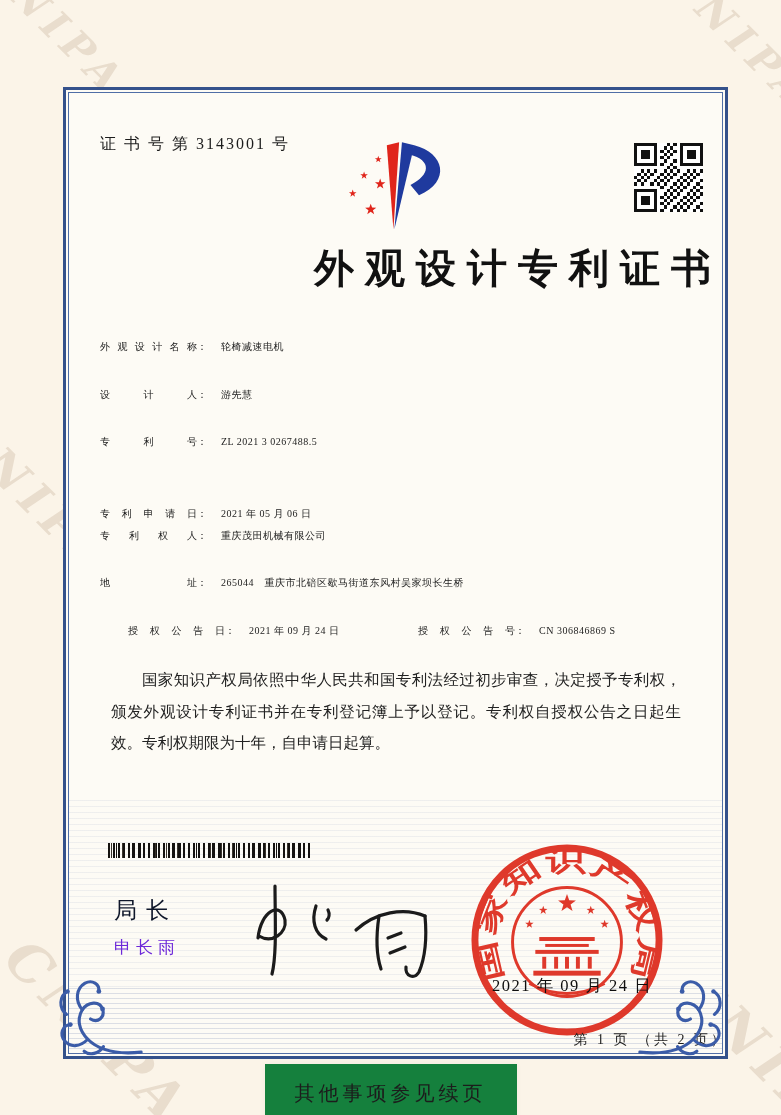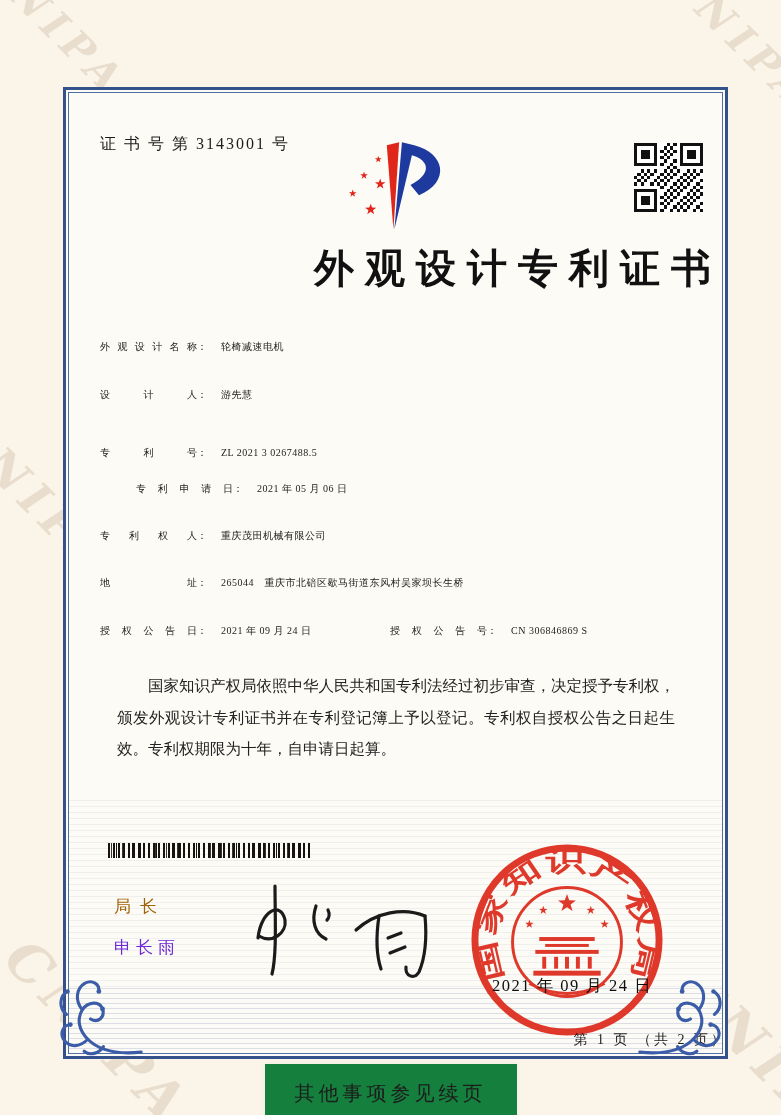--- a/index.html
+++ b/index.html
@@ -28,35 +28,35 @@
   .cert-no{left:100px;top:134px;font-size:16px;letter-spacing:2px;}
   .logo{left:330px;top:128px;width:142px;height:110px;}
   .qr{left:634px;top:143px;width:69px;height:69px;background:#fff;}
   .title{left:63px;top:241px;width:659px;text-align:right;font-size:40px;font-weight:bold;
          letter-spacing:11px;color:#111;}
   
   .row{position:absolute;left:100px;width:606px;font-size:10px;line-height:22px;white-space:nowrap;}
   .row .lbl{display:inline-block;width:97px;text-align:justify;text-align-last:justify;vertical-align:top;}
   .row .col{display:inline-block;vertical-align:top;}
   .row .val{margin-left:14px;white-space:pre;letter-spacing:.5px;}
-  .r1{top:336px;} .r2{top:384px;} .r3{top:431px;margin-top:11px;} .r4{top:478px;margin-left:36px;}
-  .r5{top:525px;} .r6{top:572px;} .r7{top:620px;}
+  .r1{top:336px;} .r2{top:384px;} .r3{top:431px;} .r4{top:503px;}
+  .r5{top:525px;} .r6{top:572px;} .r7{top:620px;margin-left:28px;}
   .grant-no{position:absolute;left:290px;top:0;}
   
   .paras{left:99px;top:652px;width:594px;}
-  .paras p{margin:18px;text-indent:2em;font-size:15.5px;line-height:31.5px;text-align:justify;color:#222;}
+  .paras p{margin:12px;text-indent:2em;font-size:15.5px;line-height:31.5px;text-align:justify;color:#222;}
   
   .barcode{left:108px;top:843px;width:205px;height:15px;
     background:
       repeating-linear-gradient(90deg,#15120f 0 2px,rgba(0,0,0,0) 2px 5px),
       repeating-linear-gradient(90deg,#15120f 0 1px,rgba(0,0,0,0) 1px 8px),
       repeating-linear-gradient(90deg,rgba(0,0,0,0) 0 3px,#3a342c 3px 4px,rgba(0,0,0,0) 4px 11px);}
   
-  .signer-title{left:114px;top:895px;font-size:17px;letter-spacing:9px;
-      font-family:Liberation Serif, serif;color:#a16207;}
+  .signer-title{left:114px;top:895px;font-size:23px;letter-spacing:9px;
+      font-family:Liberation Serif, serif;color:#0f172a;}
   .signer-name{left:114px;top:936px;font-size:17px;letter-spacing:5px;
       font-family:"Liberation Sans","DejaVu Sans",sans-serif;color:#6d28d9;}
   .signature{left:228px;top:876px;width:212px;height:108px;}
   
   .seal{left:468px;top:841px;width:198px;height:198px;opacity:.93;}
   .seal-date{left:492px;top:975px;font-size:16.5px;letter-spacing:1.5px;color:#0e0e0e;z-index:6;}
   
   .page-info{left:69px;top:1031px;width:659px;text-align:right;font-size:14px;letter-spacing:3px;}
   .footer-note{left:50%;top:1064px;transform:translateX(-50%);background:#15803d;
       padding:16px 30px;font-size:20px;letter-spacing:4px;box-shadow:0 0 6px rgba(0,0,0,.04);}

